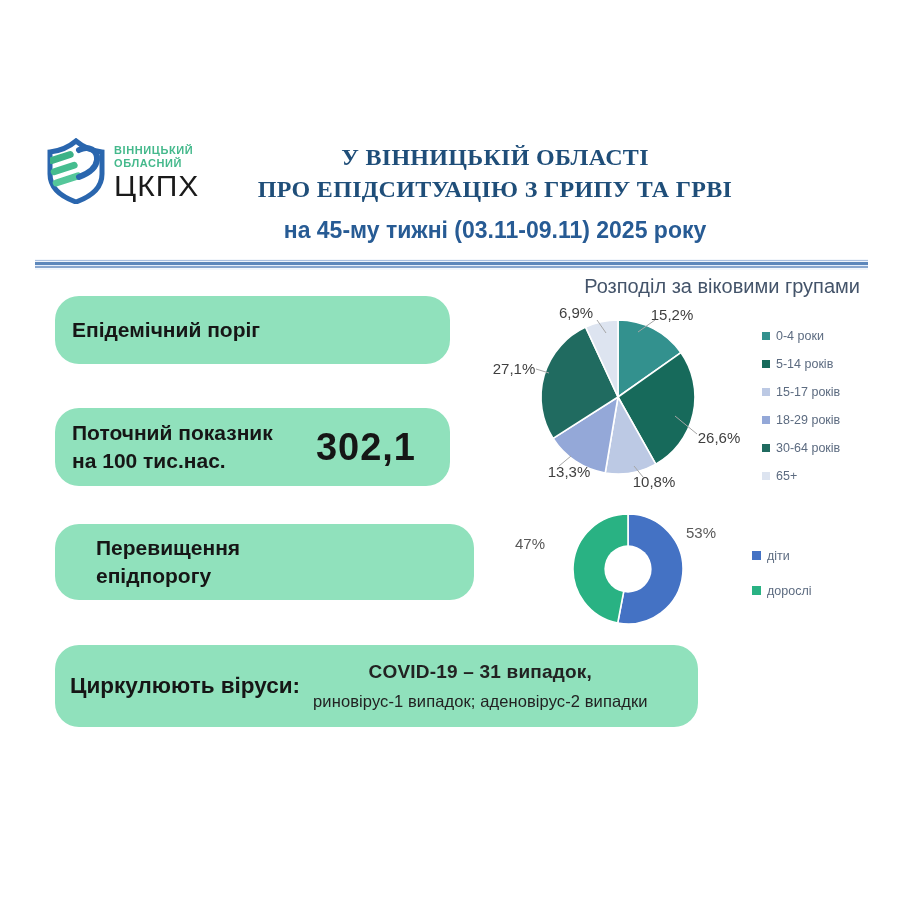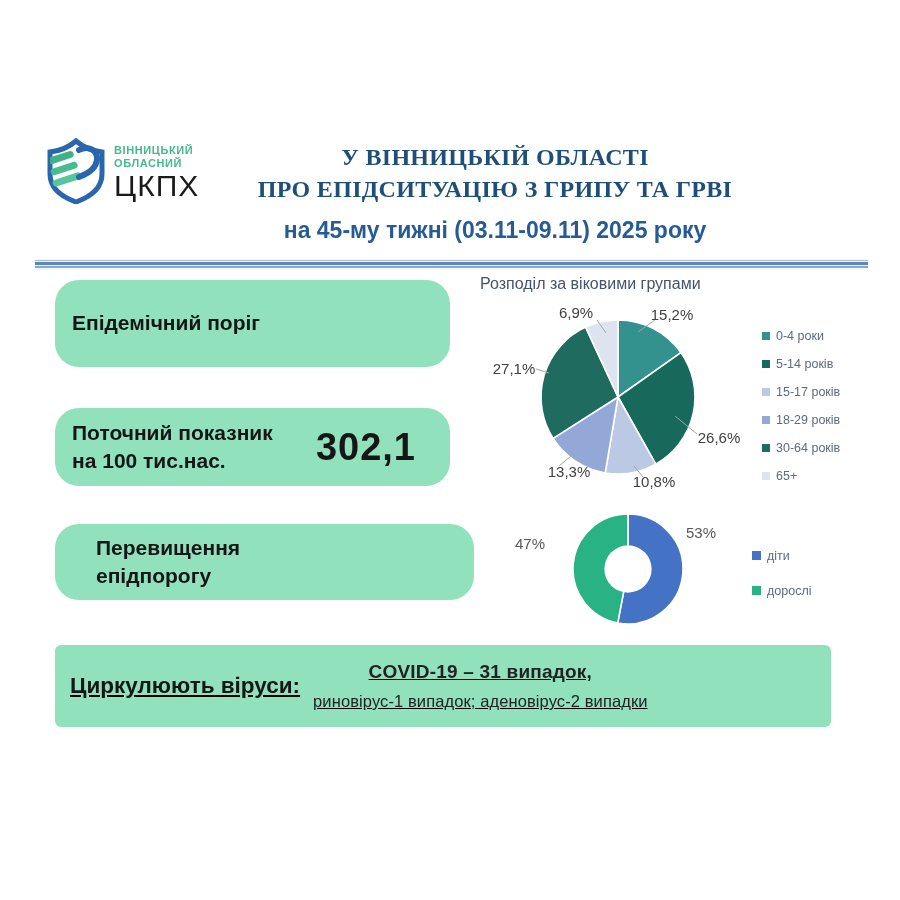--- a/index.html
+++ b/index.html
@@ -28,31 +28,31 @@
       #eef3fa 2px,#eef3fa 3px,
       #5d87bb 3px,#5d87bb 6px,
       #e6eefa 6px,#e6eefa 7px,
       #89a7cf 7px,#89a7cf 9px,
       #f3f7fc 9px,#f3f7fc 11px);}
 
   
   .stat-box{left:55px;width:395px;background:#90e1bc;border-radius:24px;display:flex;align-items:center;}
   .stat-box .lbl{padding-left:17px;font-weight:bold;color:#161616;font-size:21px;line-height:1.35;}
   .stat-box .val{margin-left:auto;margin-right:34px;font-weight:bold;color:#161616;font-size:38px;letter-spacing:1px;}
-  #stat1{top:280px;height:87px;}
+  #stat1{top:296px;height:68px;}
   #stat2{top:408px;height:78px;}
   #stat3{top:524px;height:76px;padding-left:24px;}
-  .virus-box{left:55px;top:645px;width:776px;height:82px;background:#90e1bc;border-radius:6px;display:flex;align-items:center;text-decoration:underline;}
+  .virus-box{left:55px;top:645px;width:643px;height:82px;background:#90e1bc;border-radius:24px;display:flex;align-items:center;}
   .virus-box .lbl{padding-left:15px;font-weight:bold;color:#161616;font-size:22.5px;white-space:nowrap;}
   .virus-lines{margin-left:13px;display:flex;flex-direction:column;justify-content:center;text-align:center;}
   .virus-line1{font-size:19px;color:#222;font-weight:bold;letter-spacing:0.2px;}
   .virus-line2{font-size:16.5px;color:#222;margin-top:9px;letter-spacing:0.1px;}
 
   
-  .chart-title{left:480px;top:275px;width:380px;text-align:left;color:#44546a;font-size:16px;}
+  .chart-title{left:480px;top:275px;width:380px;text-align:right;color:#44546a;font-size:20px;}
   .pie-svg{left:538px;top:317px;}
   .donut-svg{left:572px;top:513px;}
   .pie-label{color:#3f3f3f;font-size:15px;transform:translate(-50%,-50%);white-space:nowrap;}
   .donut-label{color:#595959;font-size:15px;transform:translate(-50%,-50%);white-space:nowrap;}
 
   .legend{left:762px;top:329px;}
   .legend-row{display:flex;align-items:center;margin-bottom:15px;height:13px;}
   .legend-sq{width:8px;height:8px;margin-right:6px;flex:0 0 auto;}
   .legend-txt{font-size:12.5px;color:#5c6b80;white-space:nowrap;}
 

